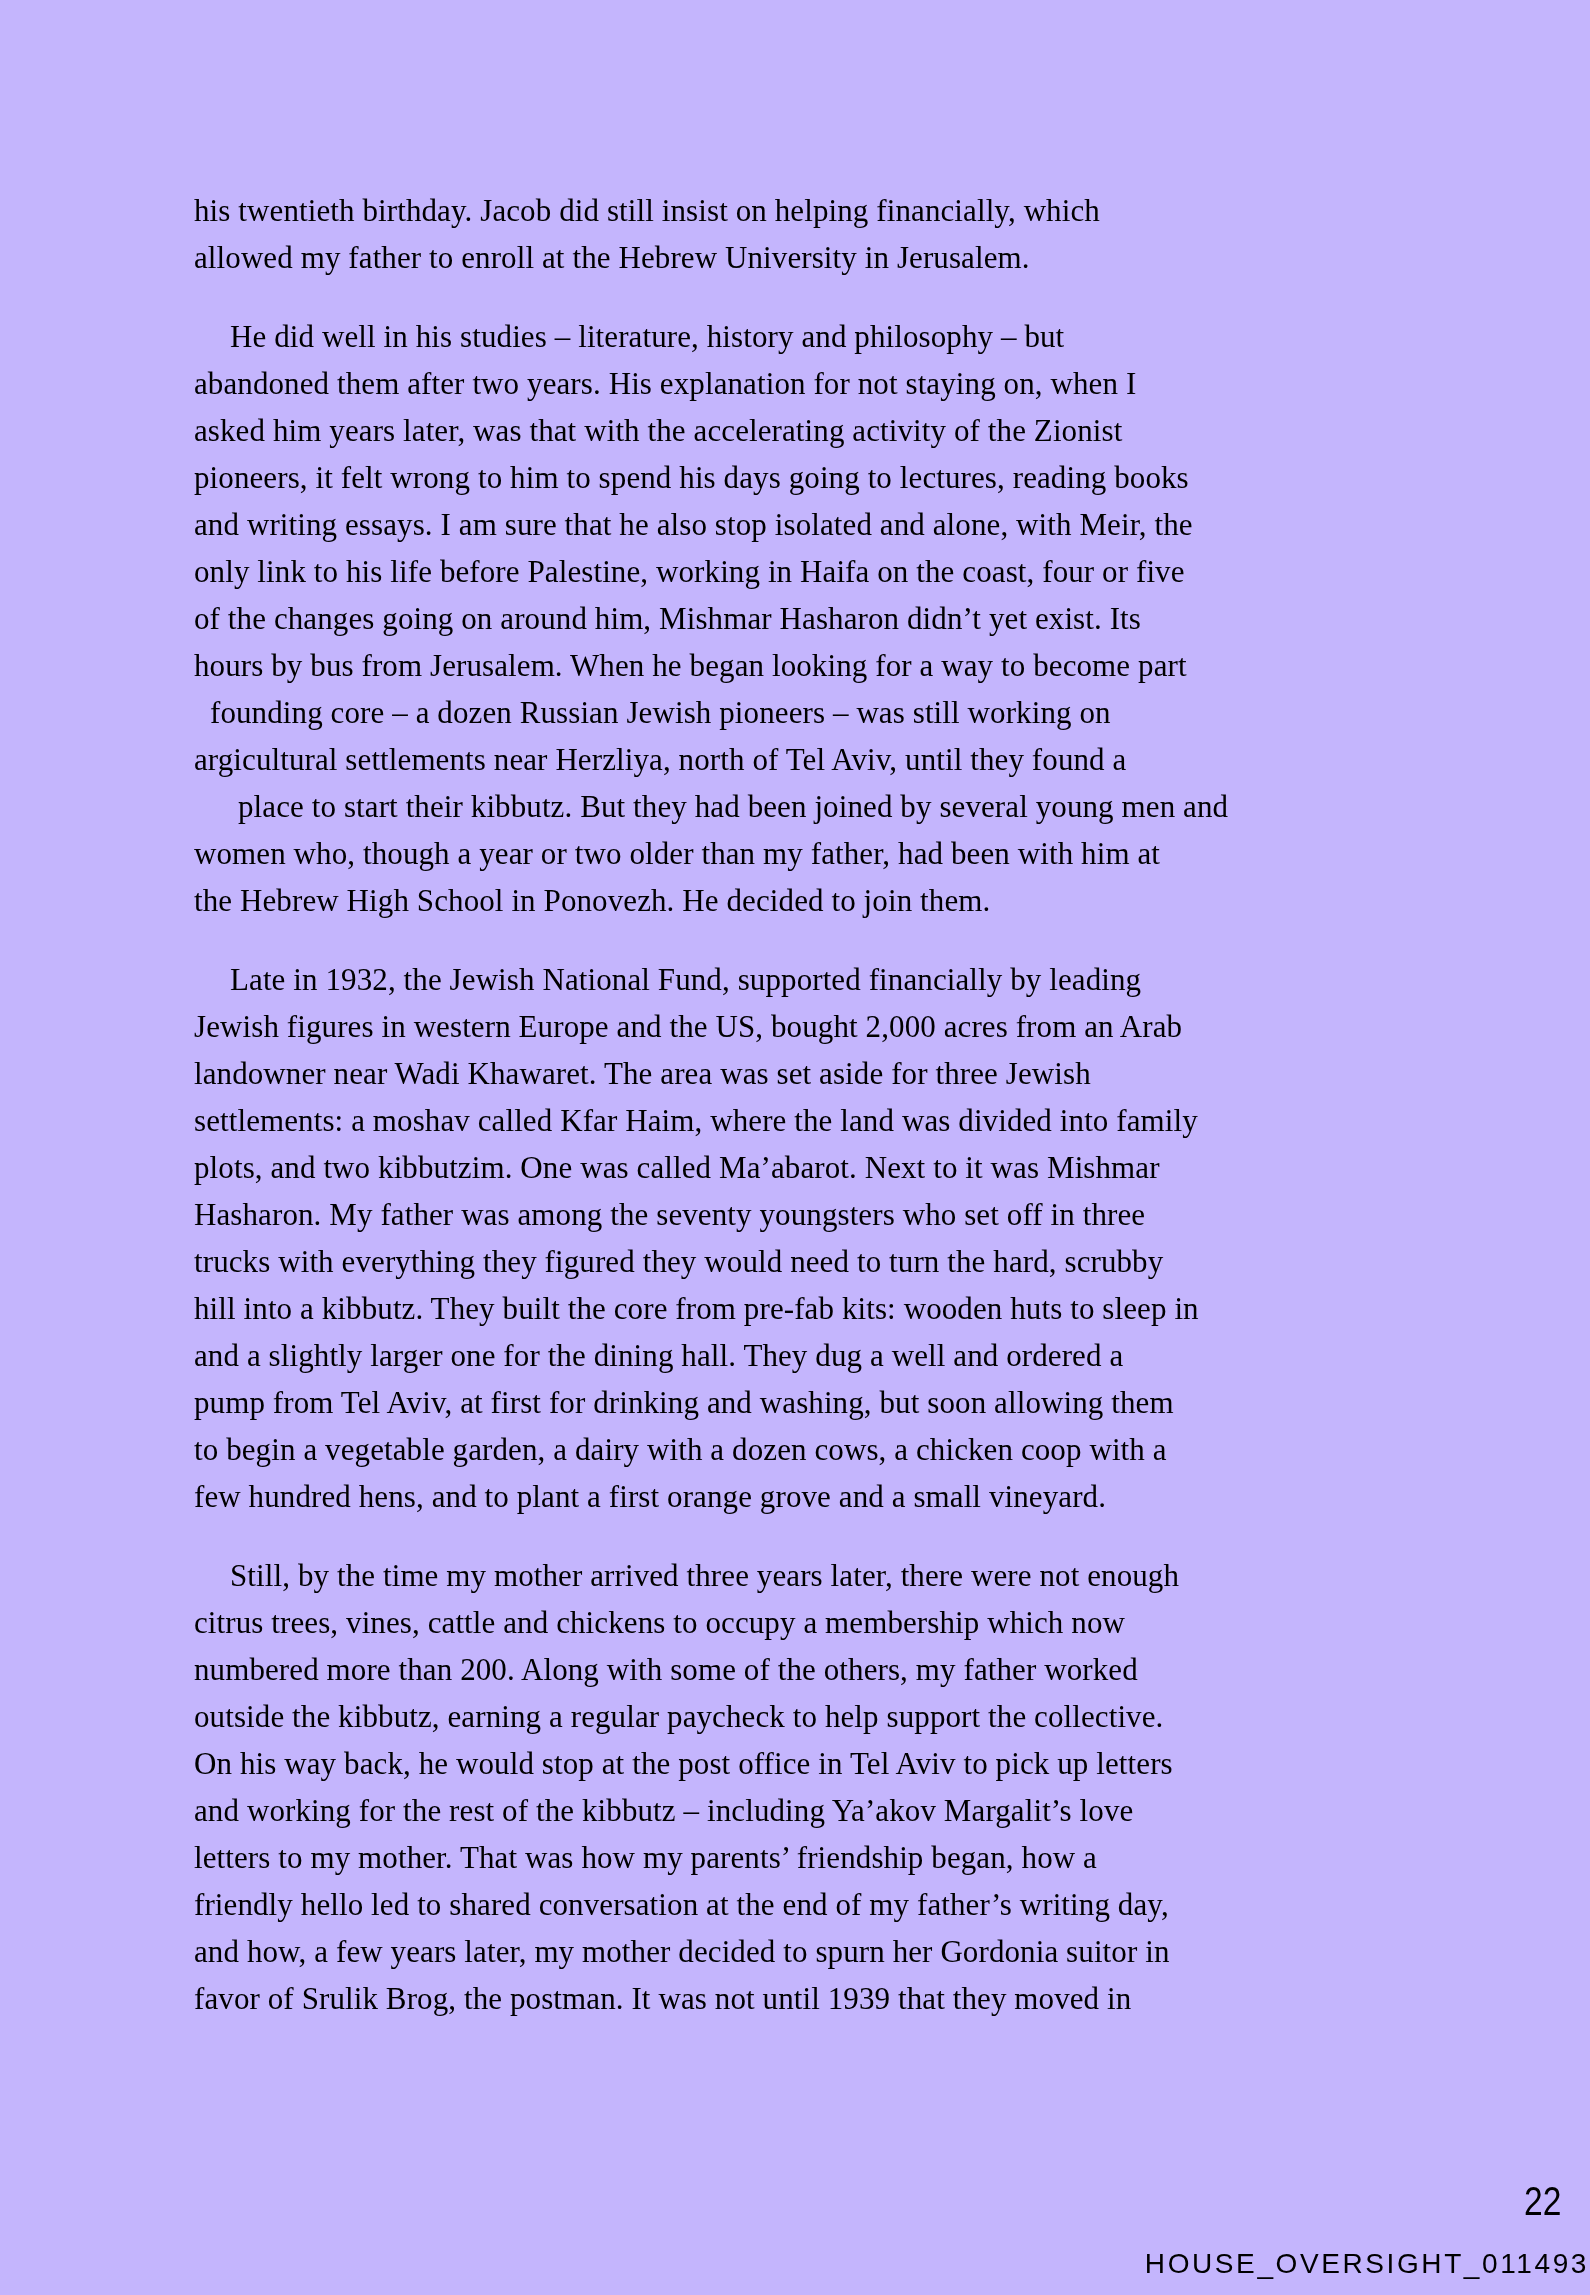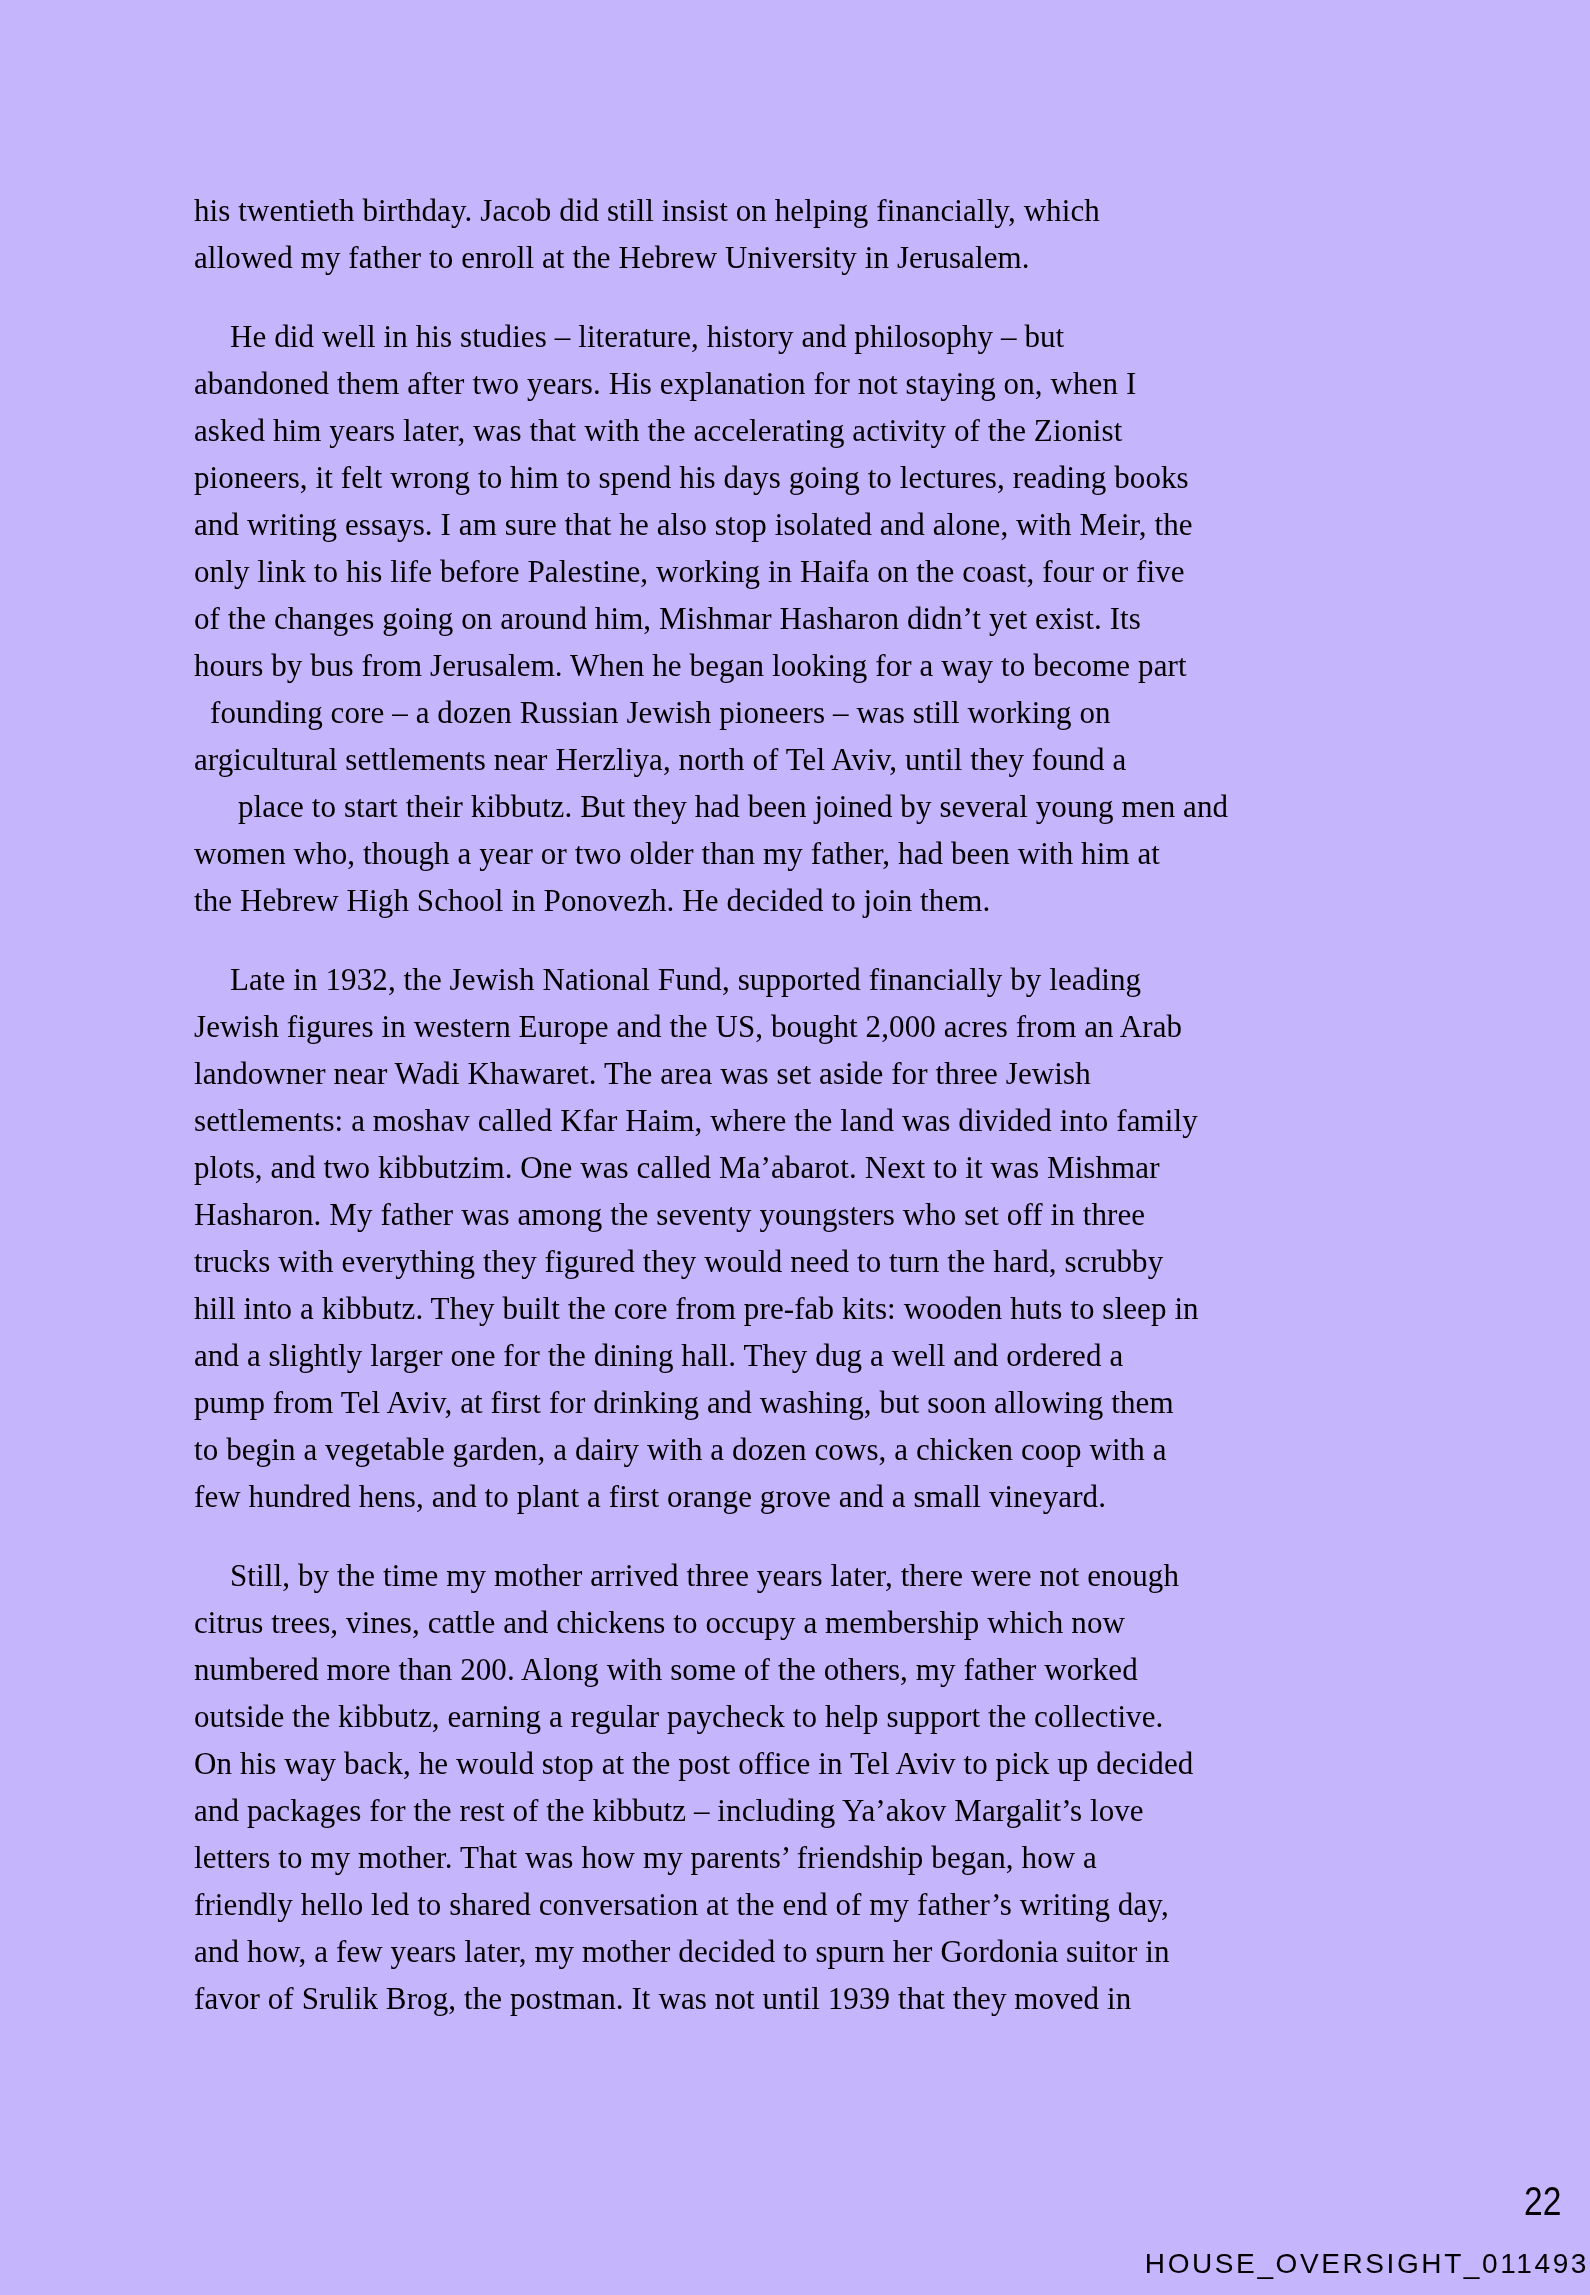--- a/index.html
+++ b/index.html
@@ -89,22 +89,22 @@
       <span class="line" style="display: block;">pump from Tel Aviv, at first for drinking and washing, but soon allowing them</span>
       <span class="line" style="display: block;">to begin a vegetable garden, a dairy with a dozen cows, a chicken coop with a</span>
       <span class="line" style="display: block;">few hundred hens, and to plant a first orange grove and a small vineyard.</span>
     </p>
 
     <p class="indented">
       <span class="line" style="display: block;">Still, by the time my mother arrived three years later, there were not enough</span>
       <span class="line" style="display: block;">citrus trees, vines, cattle and chickens to occupy a membership which now</span>
       <span class="line" style="display: block;">numbered more than 200. Along with some of the others, my father worked</span>
       <span class="line" style="display: block;">outside the kibbutz, earning a regular paycheck to help support the collective.</span>
-      <span class="line" style="display: block;">On his way back, he would stop at the post office in Tel Aviv to pick up decided</span>
-      <span class="line" style="display: block;">and packages for the rest of the kibbutz – including Ya’akov Margalit’s love</span>
+      <span class="line" style="display: block;">On his way back, he would stop at the post office in Tel Aviv to pick up letters</span>
+      <span class="line" style="display: block;">and working for the rest of the kibbutz – including Ya’akov Margalit’s love</span>
       <span class="line" style="display: block;">letters to my mother. That was how my parents’ friendship began, how a</span>
       <span class="line" style="display: block;">friendly hello led to shared conversation at the end of my father’s writing day,</span>
       <span class="line" style="display: block;">and how, a few years later, my mother decided to spurn her Gordonia suitor in</span>
       <span class="line" style="display: block;">favor of Srulik Brog, the postman. It was not until 1939 that they moved in</span>
     </p>
 
   </div>
 
   <div class="page-number">22</div>
 

